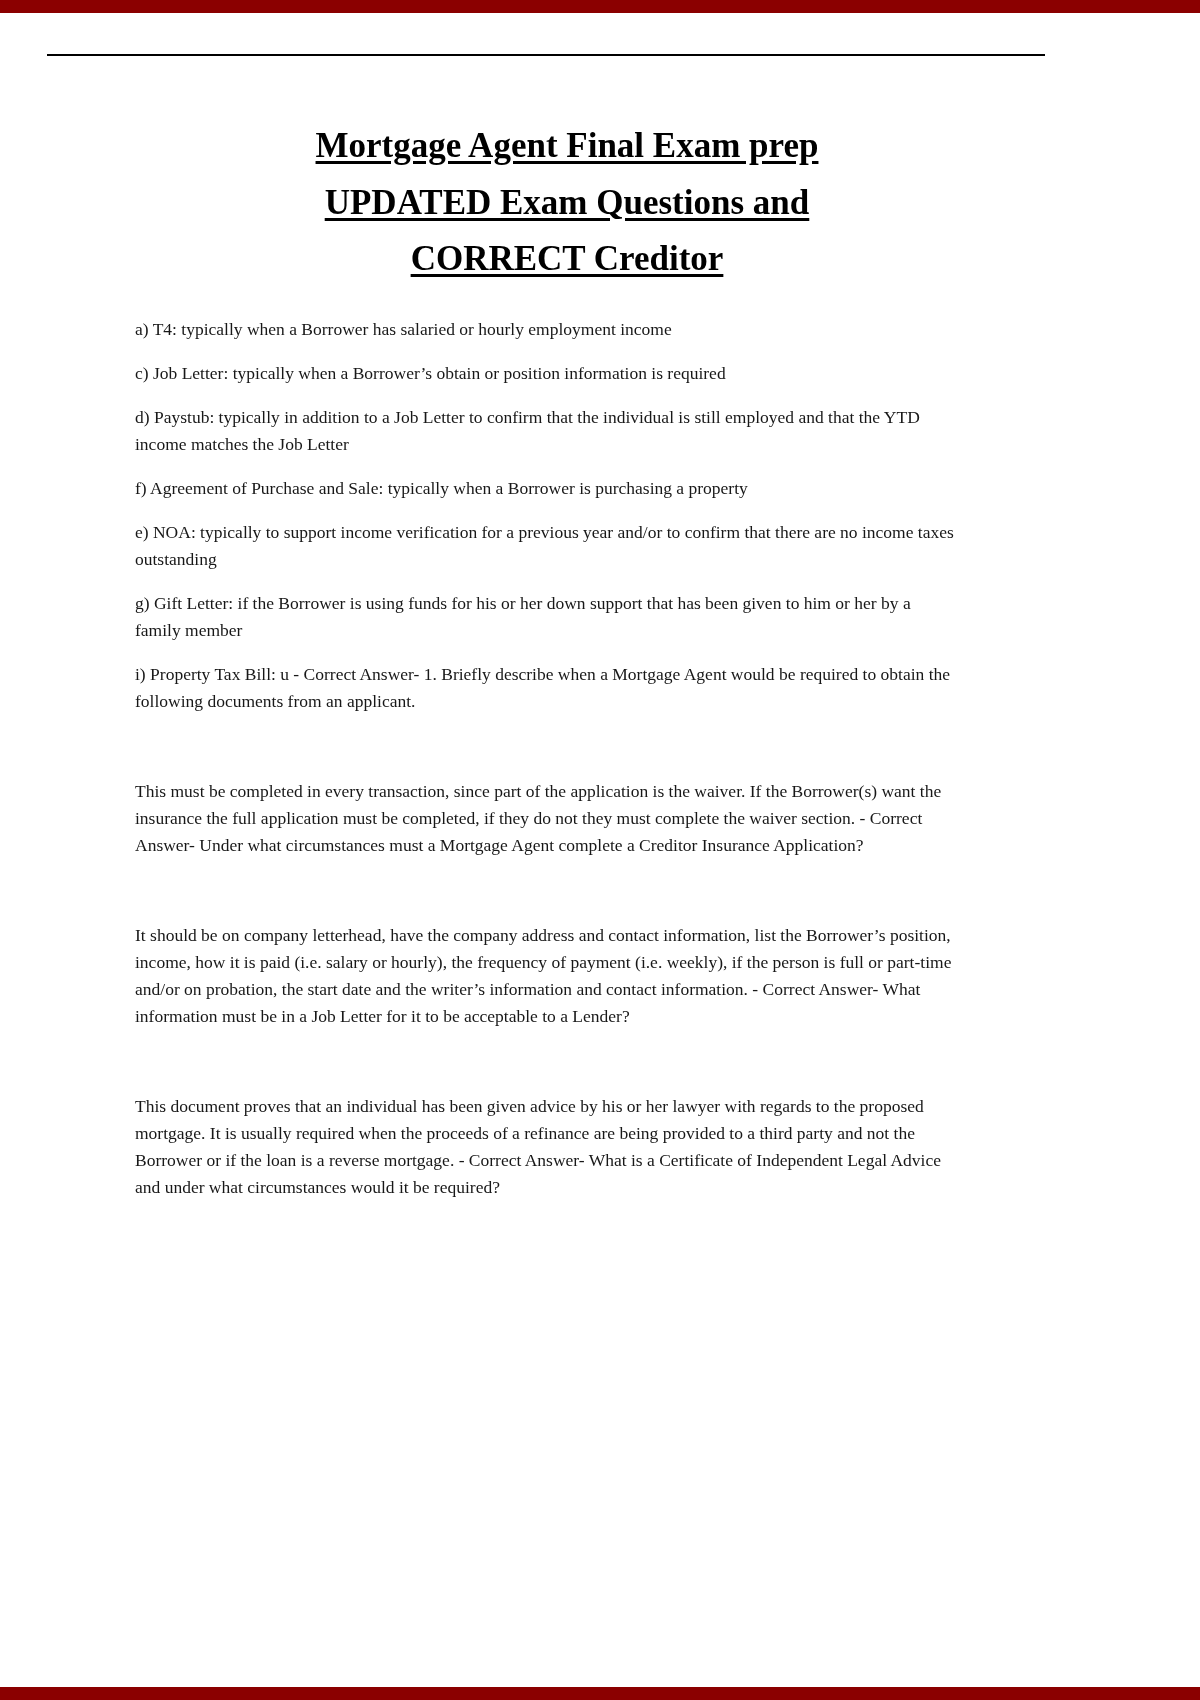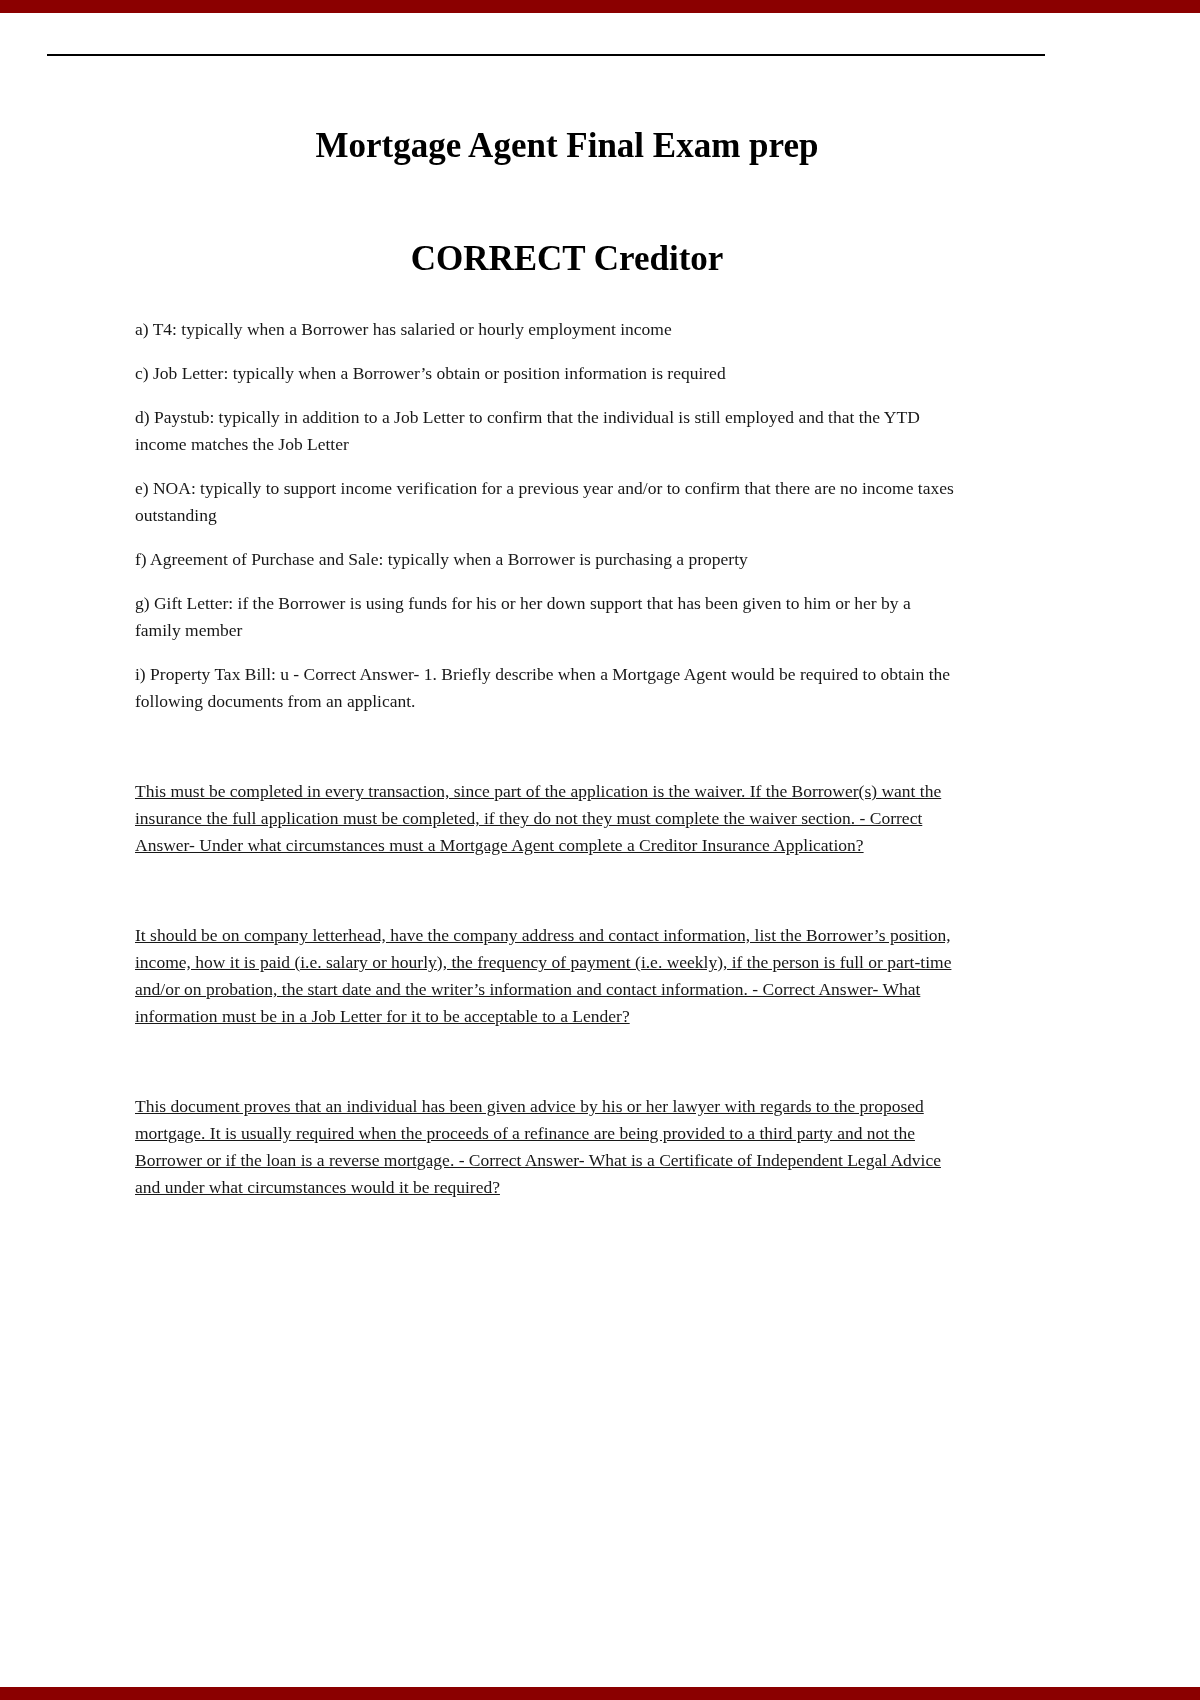--- a/index.html
+++ b/index.html
@@ -40,52 +40,52 @@
   }
   h1.doc-title {
     margin: 0 0 28px 0;
     text-align: center;
     font-size: 35px;
     font-weight: bold;
     line-height: 1.62;
     color: #000000;
   }
   h1.doc-title .title-line {
+    text-decoration: underline;
     text-underline-offset: 4px;
     margin-left: 32px;
   }
   p.para {
     margin: 0 8px 17px 0;
     font-size: 17.5px;
     line-height: 27px;
     color: #181818;
   }
   p.para.qa {
     margin-top: 63px;
-    text-decoration: underline;
   }
 </style>
 </head>
 <body>
 
 <div class="border-bar top" style="background: rgb(139, 0, 0);"></div>
 <div class="header-rule" style="background: rgb(0, 0, 0);"></div>
 
 <main class="page-content">
   <h1 class="doc-title">
     <span class="title-line">Mortgage Agent Final Exam prep</span><br>
-    <br>
+    <span class="title-line">UPDATED Exam Questions and</span><br>
     <span class="title-line">CORRECT Creditor</span>
   </h1>
 
   <p class="para">a) T4: typically when a Borrower has salaried or hourly employment income</p>
   <p class="para">c) Job Letter: typically when a Borrower’s obtain or position information is required</p>
   <p class="para">d) Paystub: typically in addition to a Job Letter to confirm that the individual is still employed and that the YTD income matches the Job Letter</p>
+  <p class="para">f) Agreement of Purchase and Sale: typically when a Borrower is purchasing a property</p>
   <p class="para">e) NOA: typically to support income verification for a previous year and/or to confirm that there are no income taxes outstanding</p>
-  <p class="para">f) Agreement of Purchase and Sale: typically when a Borrower is purchasing a property</p>
   <p class="para">g) Gift Letter: if the Borrower is using funds for his or her down support that has been given to him or her by a family member</p>
   <p class="para">i) Property Tax Bill: u - Correct Answer- 1. Briefly describe when a Mortgage Agent would be required to obtain the following documents from an applicant.</p>
   <p class="para qa">This must be completed in every transaction, since part of the application is the waiver. If the Borrower(s) want the insurance the full application must be completed, if they do not they must complete the waiver section. - Correct Answer- Under what circumstances must a Mortgage Agent complete a Creditor Insurance Application?</p>
   <p class="para qa">It should be on company letterhead, have the company address and contact information, list the Borrower’s position, income, how it is paid (i.e. salary or hourly), the frequency of payment (i.e. weekly), if the person is full or part-time and/or on probation, the start date and the writer’s information and contact information. - Correct Answer- What information must be in a Job Letter for it to be acceptable to a Lender?</p>
   <p class="para qa">This document proves that an individual has been given advice by his or her lawyer with regards to the proposed mortgage. It is usually required when the proceeds of a refinance are being provided to a third party and not the Borrower or if the loan is a reverse mortgage. - Correct Answer- What is a Certificate of Independent Legal Advice and under what circumstances would it be required?</p>
 </main>
 
 <div class="border-bar bottom" style="background: rgb(139, 0, 0);"></div>
 
 </body></html>

